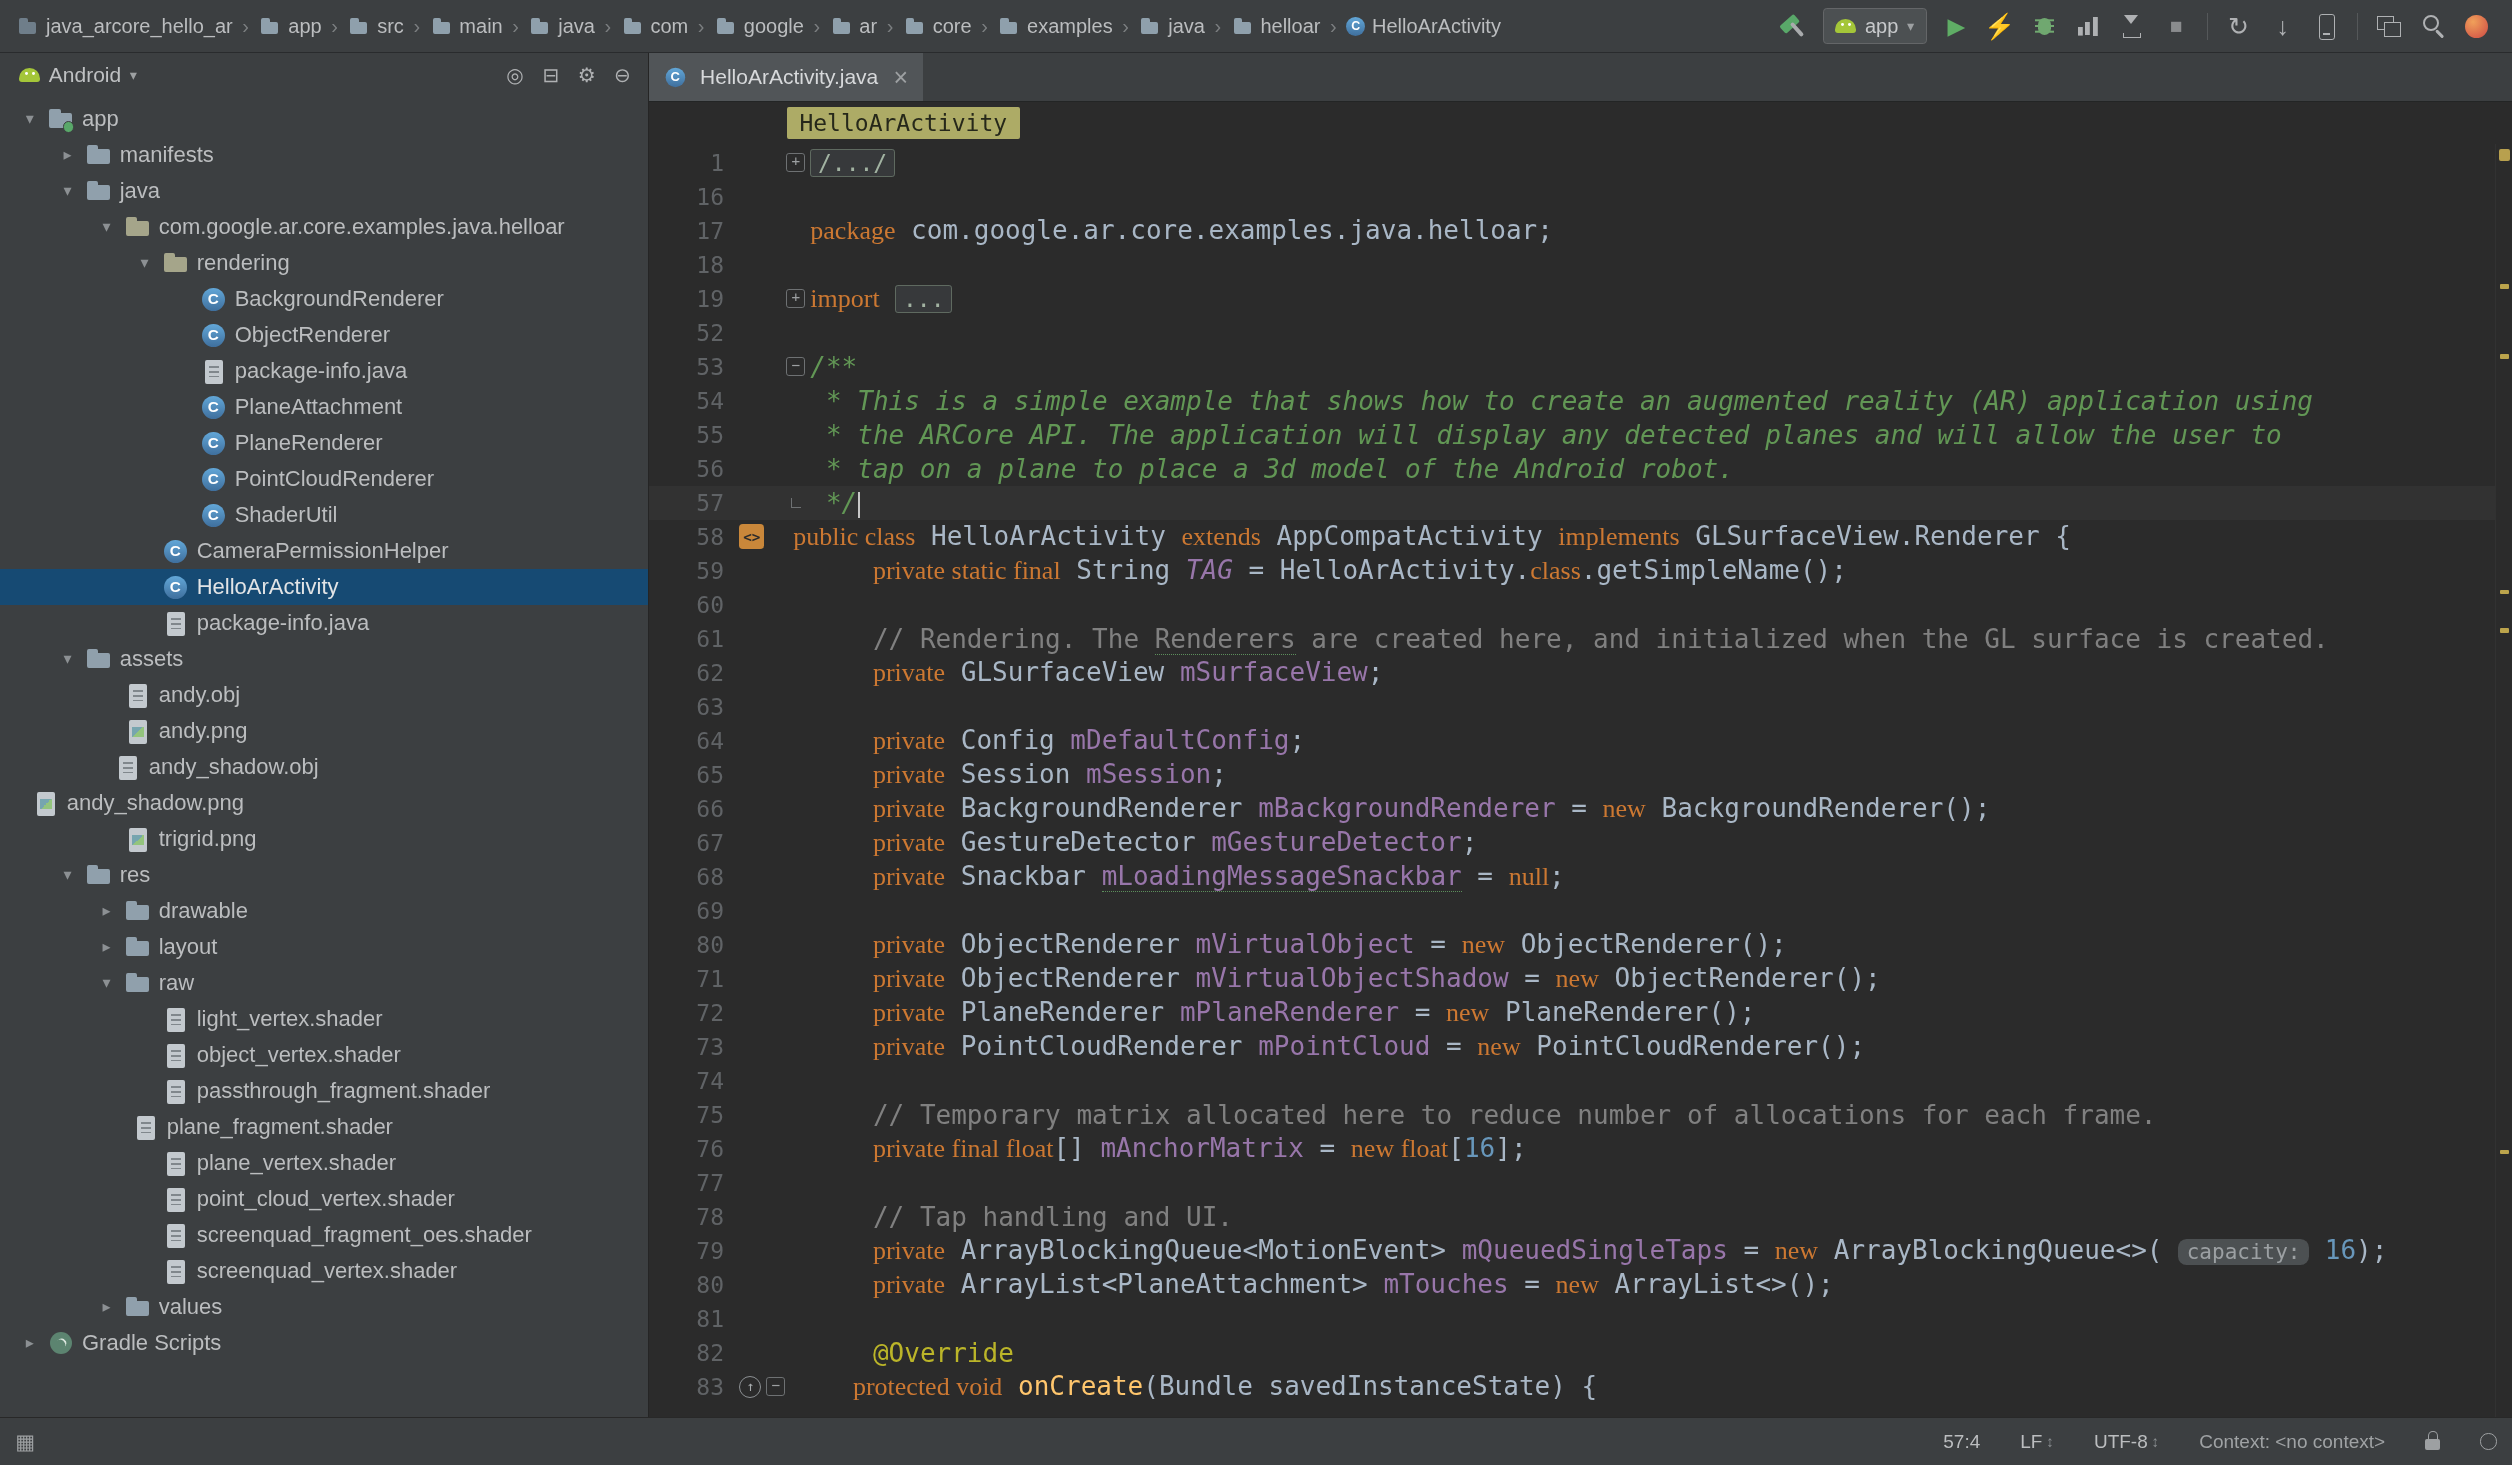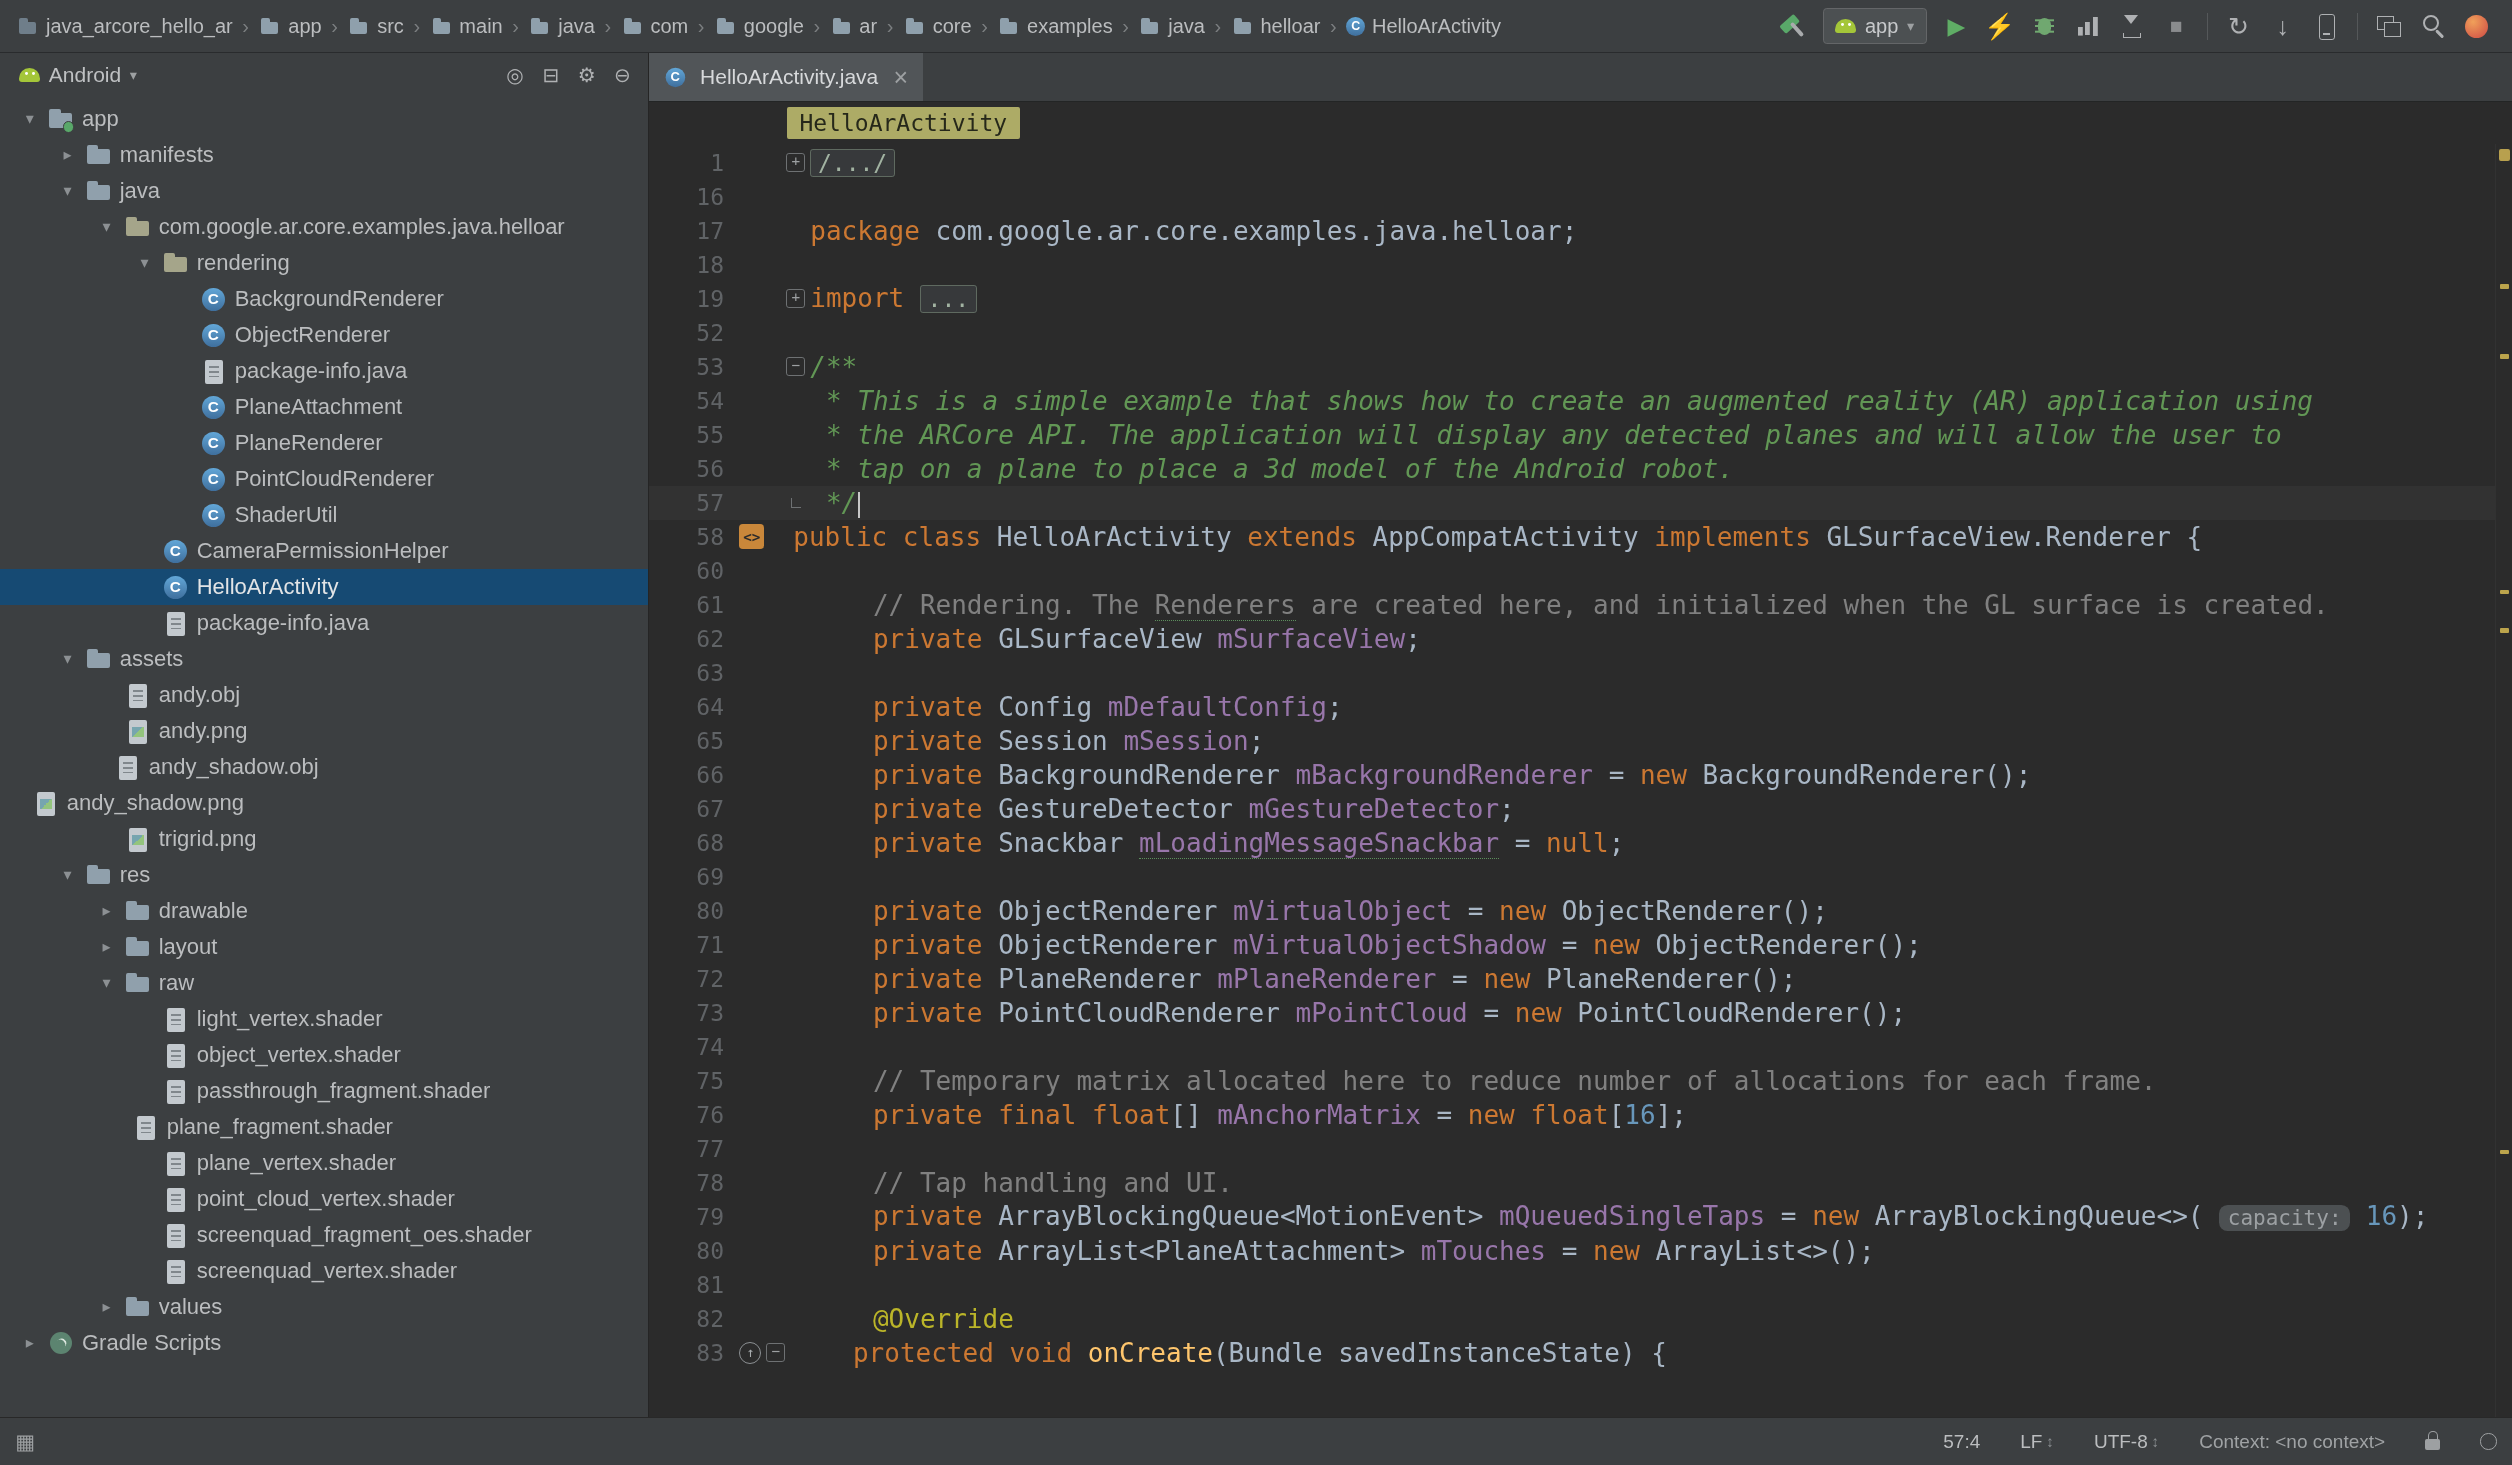--- a/index.html
+++ b/index.html
@@ -106,21 +106,21 @@
   .gi-ovr{width:20px;height:20px;border:1.9px solid #8C9093;border-radius:50%;color:#A7ABAD;font-size:13.4px;
     display:flex;align-items:center;justify-content:center;}
   .gfold{width:29px;flex:none;display:flex;align-items:center;justify-content:center;}
   .fm-box{width:17px;height:17px;border:1px solid #6E7173;border-radius:2.9px;color:#9DA0A2;font-size:14.3px;
     line-height:15.3px;text-align:center;}
   .fm-end{width:9.6px;height:9.6px;border-left:1px solid #6E7173;border-bottom:1px solid #6E7173;}
   .ct{flex:1;white-space:pre;}
   .caret-bar{display:inline-block;width:1.9px;height:26px;background:#C8C8C8;vertical-align:text-bottom;margin-left:1px;}
 
   .tk-p{color:var(--plain,#A9B7C6);}
-  .tk-k{color:var(--keyword,#CC7832);}
+  .tk-k{color:var(--keyword,#CC7832);font-family:Liberation Serif, serif;}
   .tk-f{color:var(--field,#9876AA);}
   .tk-fi{color:var(--field,#9876AA);font-style:italic;}
   .tk-c{color:var(--comment,#808080);}
   .tk-d{color:var(--doc_comment,#629755);font-style:italic;}
   .tk-n2{color:var(--number,#6897BB);}
   .tk-a{color:var(--annotation,#BBB529);}
   .tk-m{color:var(--method,#FFC66D);}
   .tk-u{border-bottom:1.9px dotted #5C8F5C;}
   .tk-fold{background:#37393B;border:1px solid #5F6A60;color:#A2B3A2;border-radius:2.9px;padding:0 6.7px;font-size:23px;}
   .tk-hint{background:#4C5052;color:#9CA0A3;border-radius:8.6px;padding:1px 8.6px;font-size:21px;}
@@ -453,20 +453,21 @@
             <div class="cline"><span class="ln">17</span><span class="gic"></span><span class="gfold"></span><span class="ct"><span class="tk-k">package</span><span class="tk-p"> com.google.ar.core.examples.java.helloar;</span></span></div>
             <div class="cline"><span class="ln">18</span><span class="gic"></span><span class="gfold"></span><span class="ct"></span></div>
             <div class="cline"><span class="ln">19</span><span class="gic"></span><span class="gfold"><span class="fm-box">+</span></span><span class="ct"><span class="tk-k">import</span><span class="tk-p"> </span><span class="tk-fold">...</span></span></div>
             <div class="cline"><span class="ln">52</span><span class="gic"></span><span class="gfold"></span><span class="ct"></span></div>
             <div class="cline"><span class="ln">53</span><span class="gic"></span><span class="gfold"><span class="fm-box">−</span></span><span class="ct"><span class="tk-d">/**</span></span></div>
             <div class="cline"><span class="ln">54</span><span class="gic"></span><span class="gfold"></span><span class="ct"><span class="tk-d"> * This is a simple example that shows how to create an augmented reality (AR) application using</span></span></div>
             <div class="cline"><span class="ln">55</span><span class="gic"></span><span class="gfold"></span><span class="ct"><span class="tk-d"> * the ARCore API. The application will display any detected planes and will allow the user to</span></span></div>
             <div class="cline"><span class="ln">56</span><span class="gic"></span><span class="gfold"></span><span class="ct"><span class="tk-d"> * tap on a plane to place a 3d model of the Android robot.</span></span></div>
             <div class="cline caret-row"><span class="ln">57</span><span class="gic"></span><span class="gfold"><span class="fm-end"></span></span><span class="ct"><span class="tk-d"> */</span><span class="caret-bar"></span></span></div>
             <div class="cline"><span class="ln">58</span><span class="gic gi-comp">&lt;&gt;</span><span class="gfold"></span><span class="ct"><span class="tk-k">public class</span><span class="tk-p"> HelloArActivity </span><span class="tk-k">extends</span><span class="tk-p"> AppCompatActivity </span><span class="tk-k">implements</span><span class="tk-p"> GLSurfaceView.Renderer {</span></span></div>
+            <div class="cline"><span class="ln">59</span><span class="gic"></span><span class="gfold"></span><span class="ct"><span class="tk-p">    </span><span class="tk-k">private static final</span><span class="tk-p"> String </span><span class="tk-fi">TAG</span><span class="tk-p"> = HelloArActivity.</span><span class="tk-k">class</span><span class="tk-p">.getSimpleName();</span></span></div>
             <div class="cline"><span class="ln">60</span><span class="gic"></span><span class="gfold"></span><span class="ct"></span></div>
             <div class="cline"><span class="ln">61</span><span class="gic"></span><span class="gfold"></span><span class="ct"><span class="tk-p">    </span><span class="tk-c">// Rendering. The </span><span class="tk-c tk-u">Renderers</span><span class="tk-c"> are created here, and initialized when the GL surface is created.</span></span></div>
             <div class="cline"><span class="ln">62</span><span class="gic"></span><span class="gfold"></span><span class="ct"><span class="tk-p">    </span><span class="tk-k">private</span><span class="tk-p"> GLSurfaceView </span><span class="tk-f">mSurfaceView</span><span class="tk-p">;</span></span></div>
             <div class="cline"><span class="ln">63</span><span class="gic"></span><span class="gfold"></span><span class="ct"></span></div>
             <div class="cline"><span class="ln">64</span><span class="gic"></span><span class="gfold"></span><span class="ct"><span class="tk-p">    </span><span class="tk-k">private</span><span class="tk-p"> Config </span><span class="tk-f">mDefaultConfig</span><span class="tk-p">;</span></span></div>
             <div class="cline"><span class="ln">65</span><span class="gic"></span><span class="gfold"></span><span class="ct"><span class="tk-p">    </span><span class="tk-k">private</span><span class="tk-p"> Session </span><span class="tk-f">mSession</span><span class="tk-p">;</span></span></div>
             <div class="cline"><span class="ln">66</span><span class="gic"></span><span class="gfold"></span><span class="ct"><span class="tk-p">    </span><span class="tk-k">private</span><span class="tk-p"> BackgroundRenderer </span><span class="tk-f">mBackgroundRenderer</span><span class="tk-p"> = </span><span class="tk-k">new</span><span class="tk-p"> BackgroundRenderer();</span></span></div>
             <div class="cline"><span class="ln">67</span><span class="gic"></span><span class="gfold"></span><span class="ct"><span class="tk-p">    </span><span class="tk-k">private</span><span class="tk-p"> GestureDetector </span><span class="tk-f">mGestureDetector</span><span class="tk-p">;</span></span></div>
             <div class="cline"><span class="ln">68</span><span class="gic"></span><span class="gfold"></span><span class="ct"><span class="tk-p">    </span><span class="tk-k">private</span><span class="tk-p"> Snackbar </span><span class="tk-f tk-u">mLoadingMessageSnackbar</span><span class="tk-p"> = </span><span class="tk-k">null</span><span class="tk-p">;</span></span></div>
             <div class="cline"><span class="ln">69</span><span class="gic"></span><span class="gfold"></span><span class="ct"></span></div>

